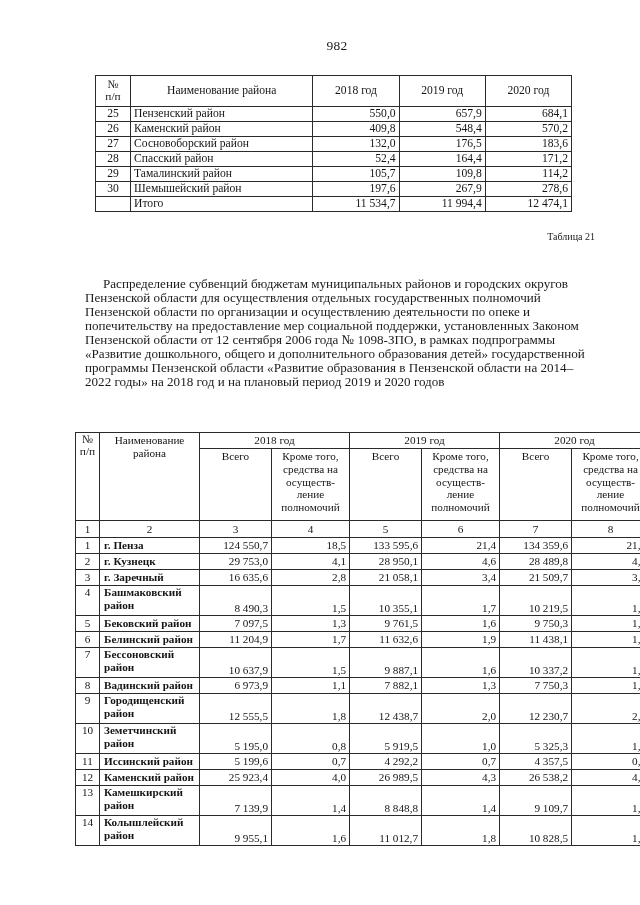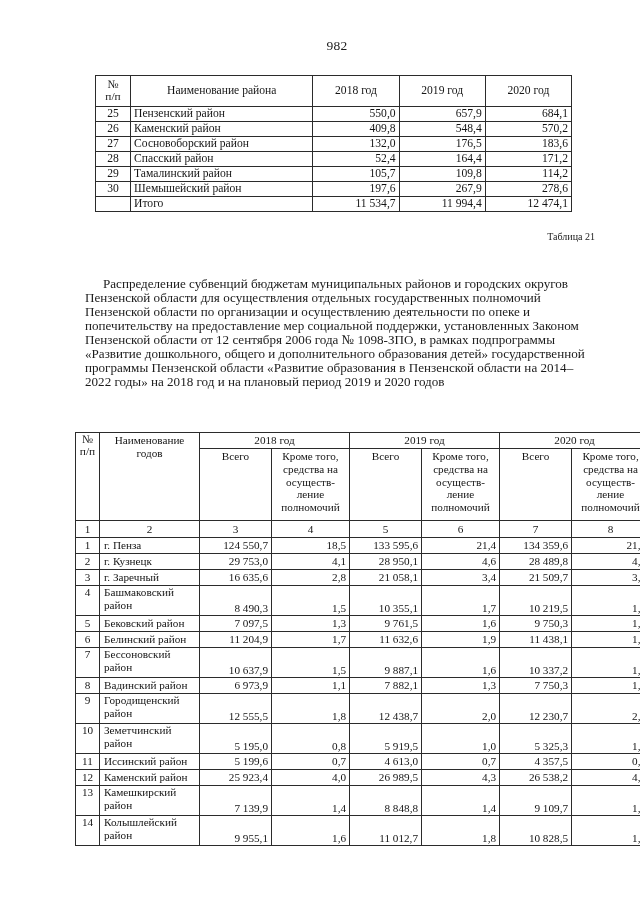--- a/index.html
+++ b/index.html
@@ -122,21 +122,21 @@
   #table2 thead td {
     text-align: center;
     padding: 1px 2px;
     line-height: 1.14;
   }
   #table2 .yearhdr { height: 14px; vertical-align: middle; }
   #table2 .subhdr  { height: 72px; vertical-align: middle; padding-left: 12px; }
   #table2 .colnum td { height: 14px; vertical-align: middle; }
 
   #table2 tbody td { padding: 0 3px; }
-  #table2 tbody td.l { padding-left: 4px; }
+  #table2 tbody td.l { padding-left: 4px; font-weight: bold; }
   #table2 tbody td.r { padding-right: 3px; }
   #table2 tr.tall td { height: 29px; }
   #table2 tr.tall td.l,
   #table2 tr.tall td.c { vertical-align: top; }
   #table2 tr.tall td.r { vertical-align: bottom; }
   #table2 tr.short td { height: 15px; vertical-align: middle; }
 </style>
 </head>
 <body>
 
@@ -232,21 +232,21 @@
           <col class="h-other">
         <col class="h-tot">
           <col class="h-other">
       </colgroup>
       <thead>
         <tr class="yearhdr">
           <td rowspan="2" class="c vmid">
             <div class="npp"><span>№</span><br><span>п/п</span></div>
           </td>
           <td rowspan="2" class="c vmid">
-            <span>Наименование</span><br><span>годов</span>
+            <span>Наименование</span><br><span>района</span>
           </td>
           <td colspan="2" class="c vmid">2018 год</td>
           <td colspan="2" class="c vmid">2019 год</td>
           <td colspan="2" class="c vmid">2020 год</td>
         </tr>
         <tr class="subhdr">
           <td class="c vmid">Всего</td>
           <td class="c vmid">Кроме того, средства на осуществ-ление полномочий</td>
           <td class="c vmid">Всего</td>
           <td class="c vmid">Кроме того, средства на осуществ-ление полномочий</td>
@@ -363,21 +363,21 @@
             <td class="r">5 919,5</td>
             <td class="r">1,0</td>
             <td class="r">5 325,3</td>
             <td class="r">1,0</td>
           </tr>
           <tr class="short">
             <td class="c">11</td>
             <td class="l">Иссинский район</td>
             <td class="r">5 199,6</td>
             <td class="r">0,7</td>
-            <td class="r">4 613,0</td>
+            <td class="r">4 292,2</td>
             <td class="r">0,7</td>
             <td class="r">4 357,5</td>
             <td class="r">0,7</td>
           </tr>
           <tr class="short">
             <td class="c">12</td>
             <td class="l">Каменский район</td>
             <td class="r">25 923,4</td>
             <td class="r">4,0</td>
             <td class="r">26 989,5</td>

